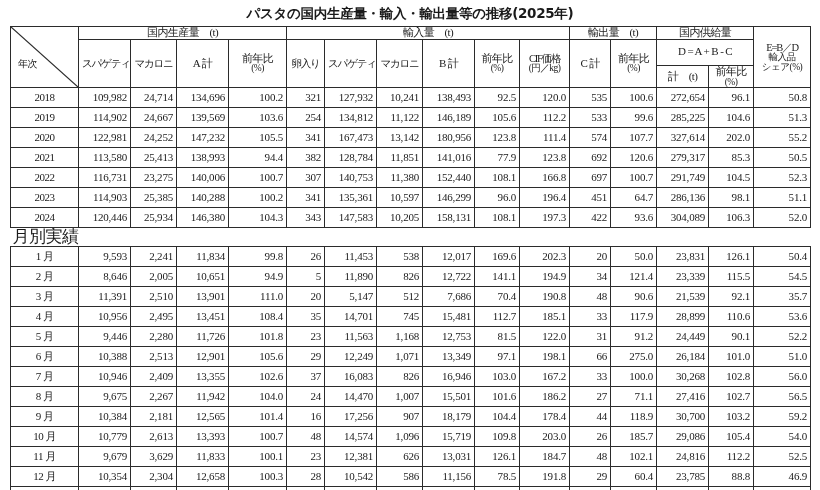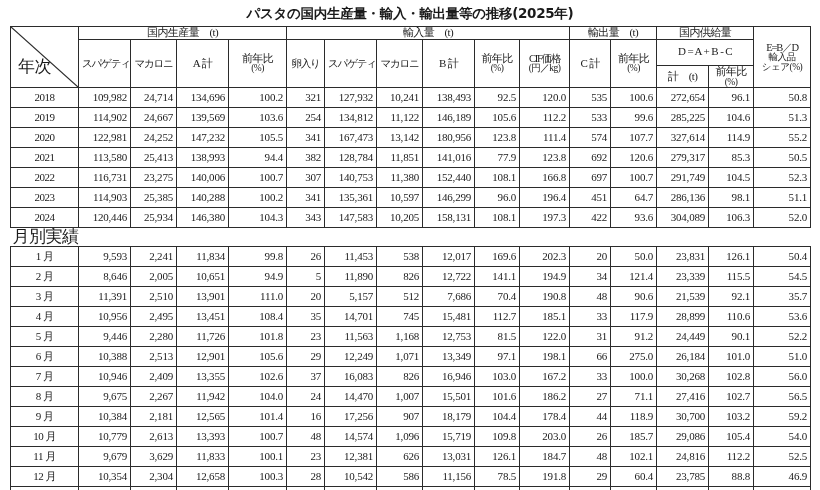--- a/index.html
+++ b/index.html
@@ -73,22 +73,22 @@
   }
   td.corner .diag {
     position: absolute;
     inset: 0;
     overflow: hidden;
   }
   td.corner .diag svg { display:block; width:100%; height:100%; }
   td.corner .yrlabel {
     position: absolute;
     left: 7px;
-    bottom: 11px;
-    font-size: 17px;
+    bottom: 18px;
+    font-size: 10px;
     letter-spacing: -0.5px;
   }
 
   
   tbody td {
     height: 19px;
     text-align: right;
     font-size: 11px;
     letter-spacing: -0.2px;
     padding-right: 4px;
@@ -244,21 +244,21 @@
           <td>105.5</td>
           <td>341</td>
           <td>167,473</td>
           <td>13,142</td>
           <td>180,956</td>
           <td>123.8</td>
           <td>111.4</td>
           <td>574</td>
           <td>107.7</td>
           <td>327,614</td>
-          <td>114.9</td>
+          <td>202.0</td>
           <td>55.2</td>
         </tr>
         <tr>
           <td class="rowhead">2021</td>
           <td>113,580</td>
           <td>25,413</td>
           <td>138,993</td>
           <td>94.4</td>
           <td>382</td>
           <td>128,784</td>
@@ -365,21 +365,21 @@
           <td>115.5</td>
           <td>54.5</td>
         </tr>
         <tr>
           <td class="rowhead">3 月</td>
           <td>11,391</td>
           <td>2,510</td>
           <td>13,901</td>
           <td>111.0</td>
           <td>20</td>
-          <td>5,157</td>
+          <td>5,147</td>
           <td>512</td>
           <td>7,686</td>
           <td>70.4</td>
           <td>190.8</td>
           <td>48</td>
           <td>90.6</td>
           <td>21,539</td>
           <td>92.1</td>
           <td>35.7</td>
         </tr>

